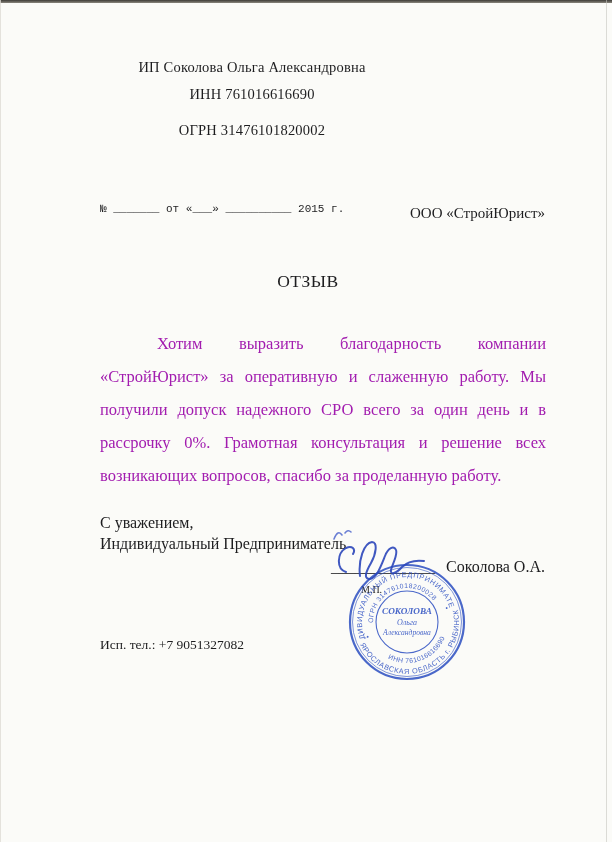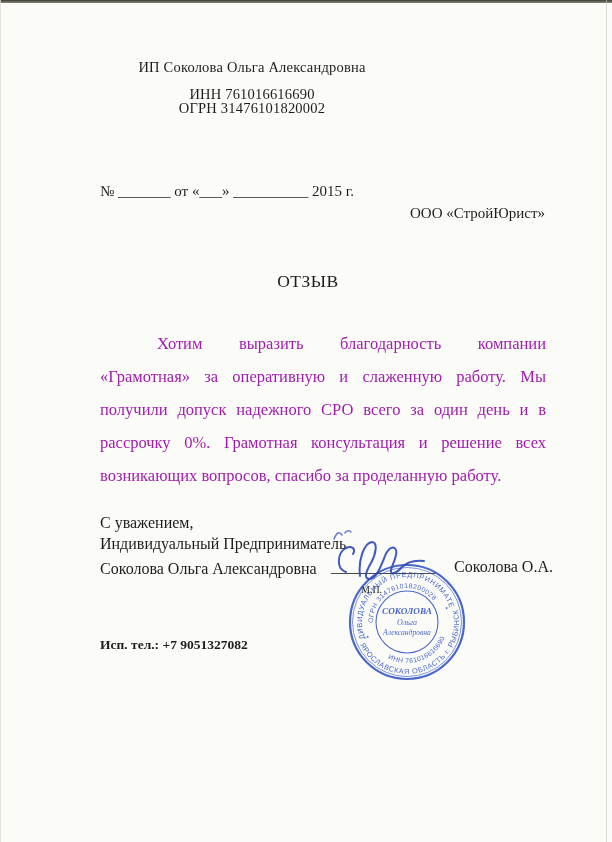--- a/index.html
+++ b/index.html
@@ -9,41 +9,41 @@
     font-family:"Liberation Serif","DejaVu Serif",serif;
     color:#1d1d1f;
   }
   .edge-top{position:absolute;left:0;top:0;width:612px;height:3px;
     background:linear-gradient(to bottom,#3e3c37,#8a877e);}
   .edge-right{position:absolute;left:606px;top:0;width:1px;height:842px;background:#c6c6c0;opacity:.6;}
   .edge-left{position:absolute;left:0;top:0;width:1px;height:842px;background:#dedcd5;opacity:.8;}
 
   .abs{position:absolute;white-space:nowrap;}
   .letterhead{left:0;width:504px;text-align:center;font-size:14.5px;letter-spacing:.2px;}
-  .lh1{top:59px;} .lh2{top:86px;} .lh3{top:100px;}
+  .lh1{top:59px;} .lh2{top:86px;} .lh3{top:122px;}
 
-  .refline{top:183px;left:100px;font-size:15px;}
+  .refline{top:203px;left:100px;font-size:11px;font-family:Liberation Mono, monospace;}
   .recipient{top:205px;right:67px;font-size:15px;}
 
   .title{top:271px;left:0;width:616px;text-align:center;font-size:17.5px;letter-spacing:.5px;}
 
   .body-block{position:absolute;left:100px;top:327px;width:446px;font-size:16.5px;color:#a21caf;}
   .body-line{height:33px;line-height:33px;white-space:nowrap;text-align:justify;}
   .body-line.just{text-align:justify;text-align-last:justify;white-space:normal;}
   .body-line.first{text-indent:57px;}
   .body-line.last{text-align:left;text-align-last:left;}
 
   .closing1{top:514px;left:100px;font-size:16px;}
   .closing2{top:535px;left:100px;font-size:16px;}
   .closing3{top:560px;left:100px;font-size:16px;}
   .signline{top:558px;left:331px;font-size:16px;letter-spacing:0;color:#2a2a2c;}
-  .signname{top:558px;left:446px;font-size:16px;margin-left:8px;}
+  .signname{top:558px;left:446px;font-size:16px;}
   .sealabbr{top:584px;left:361px;font-size:10px;z-index:1;}
 
-  .phone{top:637px;left:100px;font-size:13.5px;font-weight:bold;}
+  .phone{top:637px;left:100px;font-size:13.5px;}
 
   .stamp{position:absolute;left:335px;top:550px;width:144px;height:144px;z-index:3;opacity:.86;}
   .signature{position:absolute;left:330px;top:536px;width:130px;height:50px;z-index:4;opacity:.9;}
   .inkmark{position:absolute;left:331px;top:527px;width:24px;height:16px;z-index:2;opacity:.75;}
 </style>
 </head>
 <body>
 
 <div class="page">
   <div class="edge-top"></div>
@@ -54,29 +54,28 @@
   <div class="abs letterhead lh2">ИНН 761016616690</div>
   <div class="abs letterhead lh3">ОГРН 31476101820002</div>
 
   <div class="abs refline">№ _______ от «___» __________ 2015 г.</div>
   <div class="abs recipient">ООО «СтройЮрист»</div>
 
   <div class="abs title">ОТЗЫВ</div>
 
   <div class="body-block">
     <div class="body-line just first">Хотим выразить благодарность компании</div>
-    <div class="body-line just">«Грамотная» за оперативную и слаженную работу. Мы</div>
+    <div class="body-line just">«СтройЮрист» за оперативную и слаженную работу. Мы</div>
     <div class="body-line just">получили допуск надежного СРО всего за один день и в</div>
     <div class="body-line just">рассрочку 0%. Грамотная консультация и решение всех</div>
     <div class="body-line last">возникающих вопросов, спасибо за проделанную работу.</div>
   </div>
 
   <div class="abs closing1">С уважением,</div>
   <div class="abs closing2">Индивидуальный Предприниматель</div>
-  <div class="abs closing3">Соколова Ольга Александровна</div>
   <div class="abs signline">_____________</div>
   <div class="abs signname">Соколова О.А.</div>
   <div class="abs sealabbr">М.П.</div>
 
   <div class="abs phone">Исп. тел.: +7 9051327082</div>
 
   <svg class="inkmark" viewBox="0 0 24 16">
     <path d="M 3 12 Q 7 2 11 8 M 14 6 q 3 -4 6 -1" fill="none" stroke="#3a55c8" stroke-width="1.6" stroke-linecap="round"></path>
   </svg>
 

